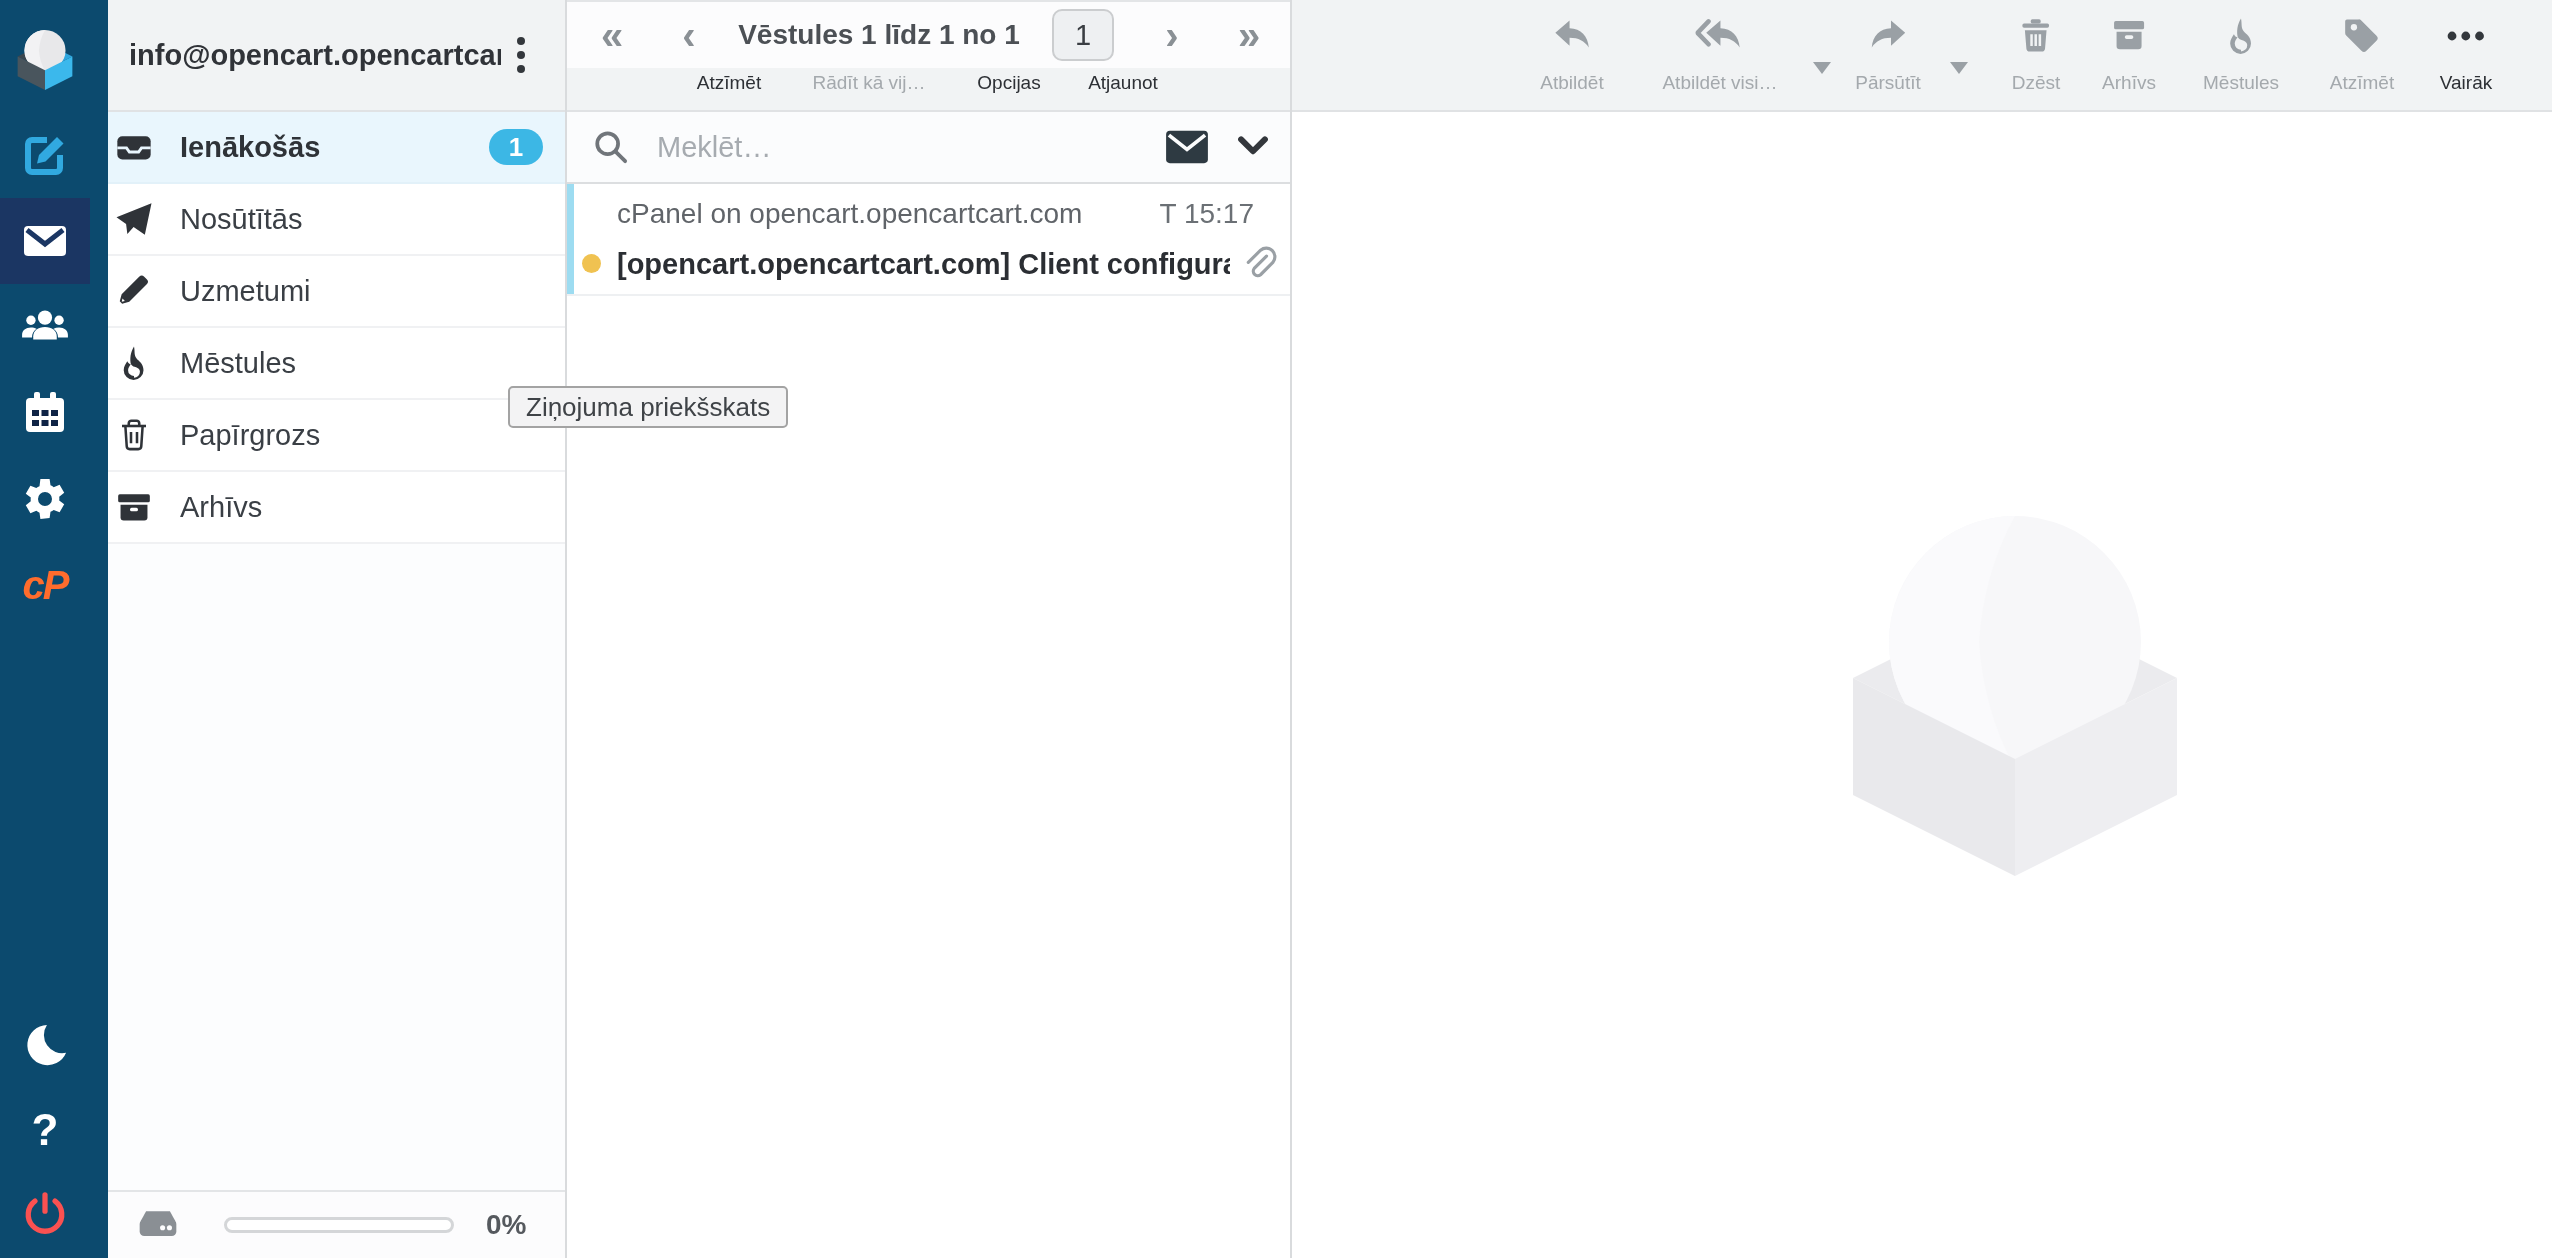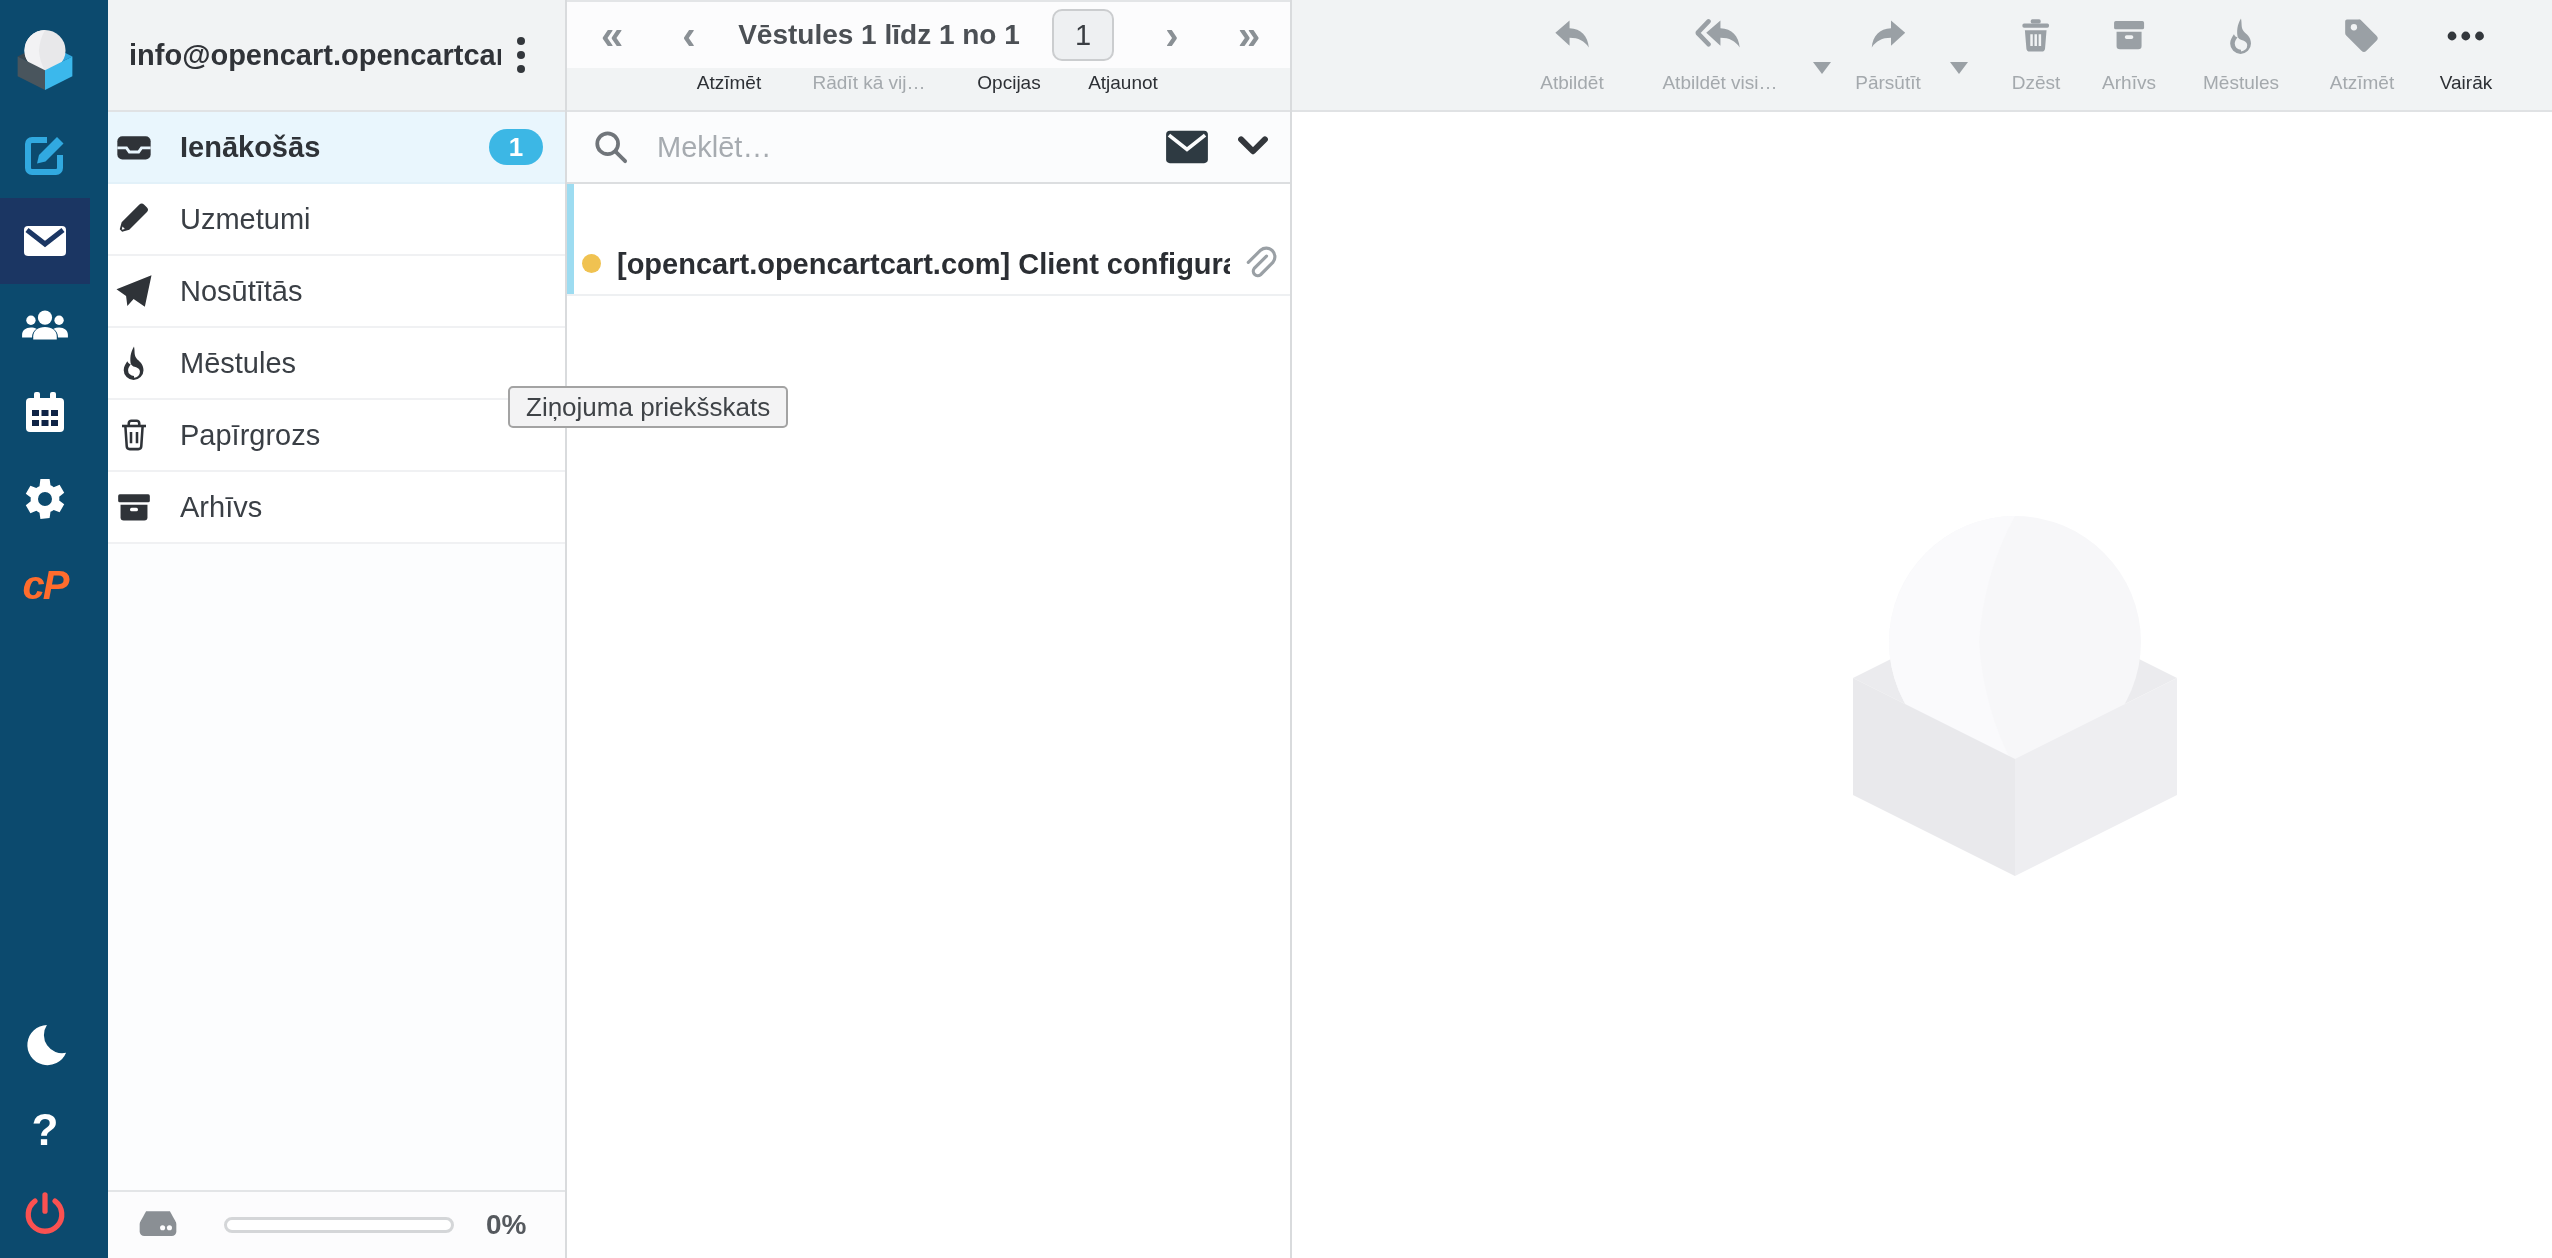--- a/index.html
+++ b/index.html
@@ -200,34 +200,34 @@
           <svg width="40" height="40" viewBox="0 0 48 48">
             <rect x="4" y="11" width="40" height="28" rx="6" fill="#2f3338"></rect>
             <path d="M4 25h11l3.5 5h11l3.5-5h11" fill="none" stroke="#e9f6fd" stroke-width="3.5"></path>
           </svg>
         </span>
         <span class="f-lb">Ienākošās</span>
         <span class="badge">1</span>
       </li>
       <li class="folder">
         <span class="f-ic">
+          <svg width="40" height="40" viewBox="0 0 48 48">
+            <path fill="#2f3338" d="M3 22 45 5l-8 38-13.5-9.5L16 42l-1.5-12z"></path>
+          </svg>
+        </span>
+        <span class="f-lb">Nosūtītās</span>
+      </li>
+      <li class="folder">
+        <span class="f-ic">
           <svg width="38" height="38" viewBox="0 0 48 48">
             <path fill="#2f3338" d="M6 37l2.4-9L30.5 5.9a4.5 4.5 0 0 1 6.4 0l3.2 3.2a4.5 4.5 0 0 1 0 6.4L18 37.6 9 40z"></path>
             <path fill="#fff" d="M9.5 33.5l3 3-4 1z"></path>
           </svg>
         </span>
         <span class="f-lb">Uzmetumi</span>
-      </li>
-      <li class="folder">
-        <span class="f-ic">
-          <svg width="40" height="40" viewBox="0 0 48 48">
-            <path fill="#2f3338" d="M3 22 45 5l-8 38-13.5-9.5L16 42l-1.5-12z"></path>
-          </svg>
-        </span>
-        <span class="f-lb">Nosūtītās</span>
       </li>
       <li class="folder">
         <span class="f-ic">
           <svg width="38" height="38" viewBox="0 0 48 48">
             <path fill="#2f3338" d="M24 3c1.5 7-.5 10.5 3.5 15.5 2.5 3 8.5 6 8.5 14.5a12.5 12.5 0 0 1-25 0c0-5 2.6-7.8 4.5-11.2 1.3 2.3 2.2 3.4 4.7 4C18.5 19 19.5 10 24 3z"></path>
             <path fill="#fff" d="M24 40.5a7.5 7.5 0 0 1-7.5-7.5c0-3.2 2-5.3 3.6-7.8 1 2 2.6 3.1 4.6 3.6 2.2.6 6.8 2.2 6.8 6.2a7.5 7.5 0 0 1-7.5 7.5z"></path>
           </svg>
         </span>
         <span class="f-lb">Mēstules</span>
       </li>
@@ -335,20 +335,24 @@
       </button>
       <button class="chev-btn">
         <svg width="34" height="26" viewBox="0 0 40 30">
           <path d="M6 6l14 14L34 6" fill="none" stroke="#33373c" stroke-width="7" stroke-linecap="round" stroke-linejoin="round"></path>
         </svg>
       </button>
     </div>
 
     <article class="message-row">
       <span class="focus-bar"></span>
+      <div class="m-line1">
+        <span class="m-sender">cPanel on opencart.opencartcart.com</span>
+        <span class="m-date">T 15:17</span>
+      </div>
       <span class="unread-dot"></span>
       <div class="m-line2">
         <span class="m-subject">[opencart.opencartcart.com] Client configura…</span>
       </div>
       <span class="clip">
         <svg width="38" height="40" viewBox="0 0 48 48" fill="none" stroke="#9aa0a5" stroke-width="4" stroke-linecap="round">
           <path d="M33.5 11.5 18 27a5.7 5.7 0 0 0 8 8l15.5-15.5A11 11 0 0 0 26 4L10.5 19.5"></path>
         </svg>
       </span>
     </article>

